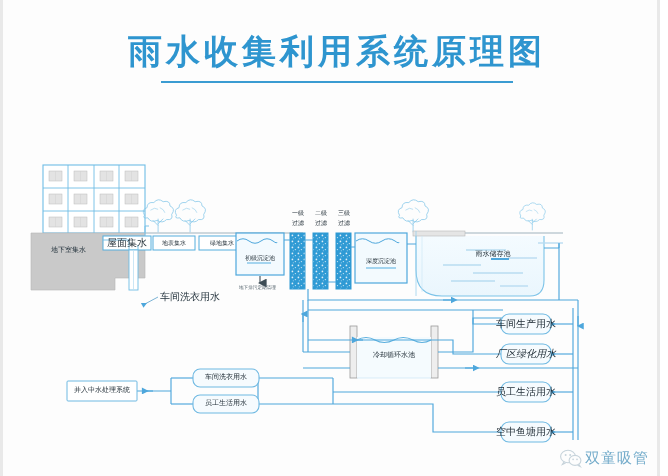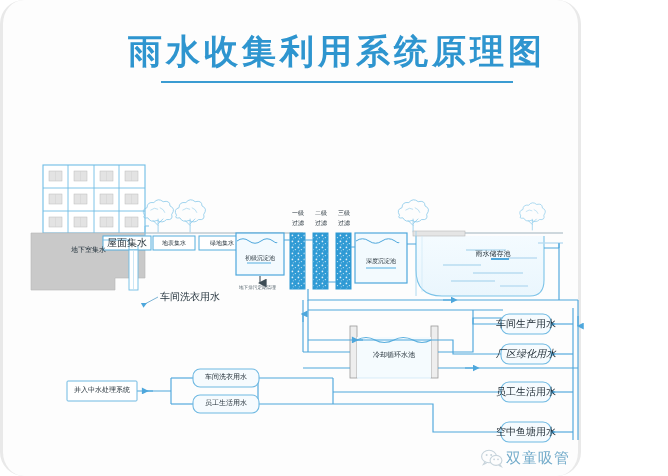--- a/index.html
+++ b/index.html
@@ -5,25 +5,24 @@
   * { box-sizing: border-box; }
   html, body { margin:0; padding:0; }
   body {
     width:668px; height:476px;
     background:#ffffff;
     font-family:"DejaVu Sans","Liberation Sans",sans-serif;
     overflow:hidden;
     position:relative;
   }
   #page {
-    position:absolute; left:0; top:0; width:581px; height:476px;
+    position:absolute; left:0; top:0; width:660px; height:476px;
     background:#fdfdfd;
     border-left:3px solid #e9e9e9;
     border-right:3px solid #e9e9e9;
-    border-radius:24px;
   }
   
   #title-block {
     position:absolute; left:0; top:30px; width:668px;
     text-align:center;
   }
   #page-title {
     font-size:34px;
     font-weight:bold;
     color:#2e95cf;
@@ -327,21 +326,21 @@
 
       <g fill="#f6fbfe" stroke="#6fb9e2" stroke-width="1.1">
         <rect x="498" y="314" width="50" height="20" rx="8"></rect>
         <rect x="498" y="344" width="50" height="20" rx="8"></rect>
         <rect x="498" y="382" width="50" height="20" rx="8"></rect>
         <rect x="498" y="422" width="50" height="20" rx="8"></rect>
       </g>
 
     </svg>
 
-    <div class="lbl t7" style="left:48px; top:247px;margin-left:20px;">地下室集水</div>
+    <div class="lbl t7" style="left:48px; top:247px;">地下室集水</div>
     <div class="lbl-box t65" style="left:100px; top:236px; width:48px; height:14px;">屋面集水</div>
     <div class="lbl-box t6" style="left:150px; top:236px; width:42px; height:14px;">地表集水</div>
     <div class="lbl-box t6" style="left:196px; top:236px; width:46px; height:14px;">绿地集水</div>
 
     <div class="lbl t65" style="left:157px; top:292px;">车间洗衣用水</div>
 
     <div class="lbl-box t6" style="left:233px; top:252px; width:48px; height:12px;">初级沉淀池</div>
     <div class="lbl-box t6" style="left:352px; top:255px; width:52px; height:12px;">深度沉淀池</div>
     <div class="lbl-box t7" style="left:460px; top:249px; width:60px; height:12px;">雨水储存池</div>
     <div class="lbl-box t7" style="left:354px; top:350px; width:74px; height:12px;">冷却循环水池</div>

